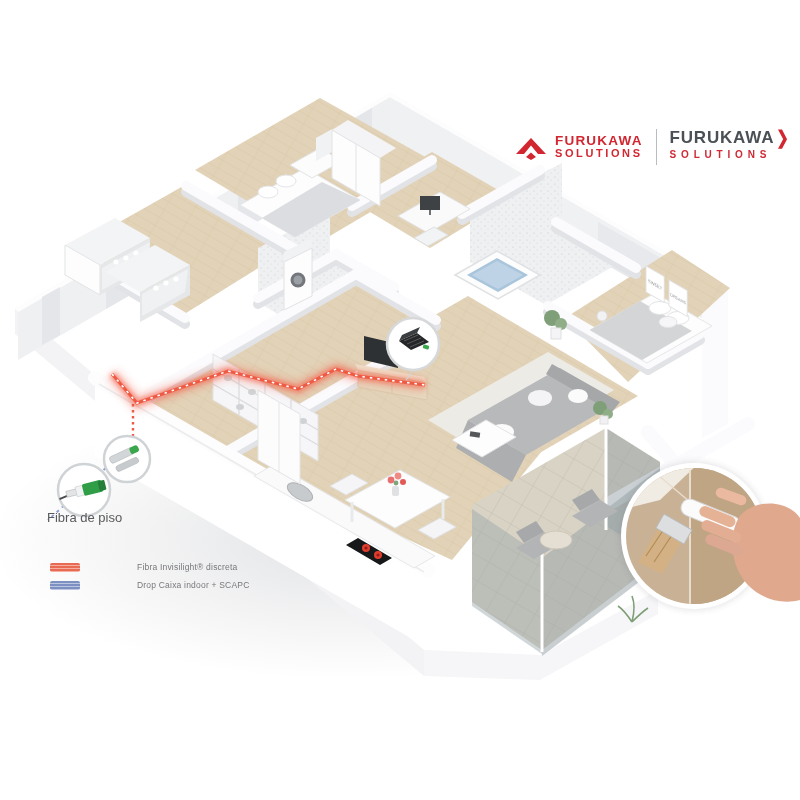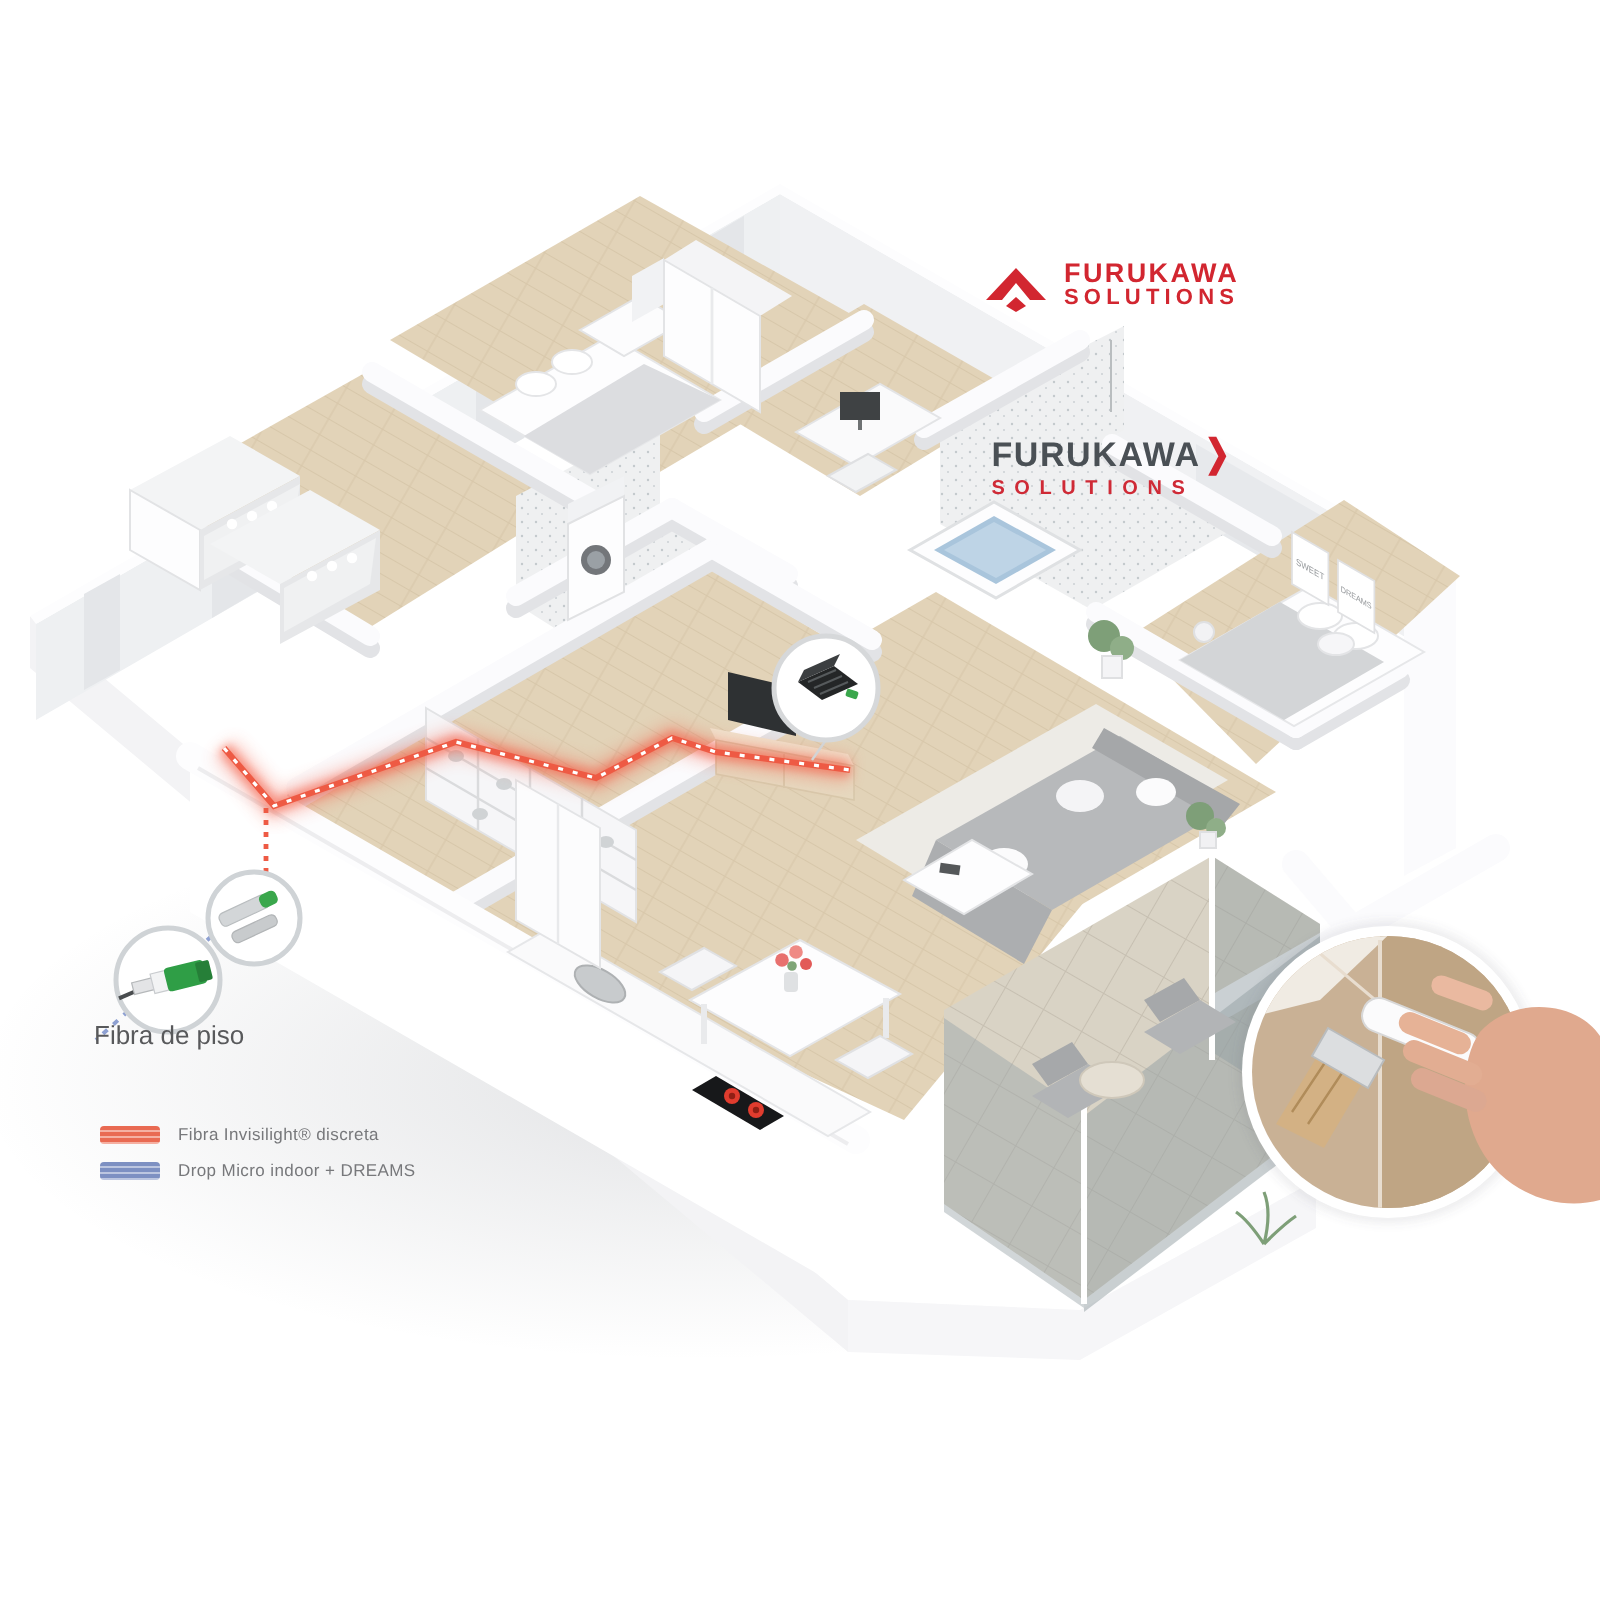--- a/index.html
+++ b/index.html
@@ -1,42 +1,42 @@
 <!DOCTYPE html>
 <html><head>
 <meta charset="utf-8">
 <style>
   html,body{margin:0;padding:0;background:#fff;}
   .stage{position:relative;width:800px;height:800px;background:#ffffff;overflow:hidden;
          font-family:"Liberation Sans",sans-serif;}
   .plan{position:absolute;left:0;top:0;}
 
   
-  .brand{position:absolute;left:491px;top:129px;display:flex;align-items:center;gap:13px;flex-direction:column;}
+  .brand{position:absolute;left:514px;top:129px;display:flex;gap:13px;}
   .b-electric{display:flex;align-items:center;gap:7px;}
   .b-electric .txt{display:flex;flex-direction:column;line-height:1.05;}
   .b-electric .l1{font-size:13.5px;font-weight:800;color:#d22630;letter-spacing:1.2px;}
   .b-electric .l2{font-size:11px;font-weight:800;color:#d22630;letter-spacing:2.6px;}
   .b-divider{width:1px;height:36px;background:#b9bdbf;}
   .b-solutions{display:flex;flex-direction:column;line-height:1.1;}
   .b-solutions .row{display:flex;align-items:center;gap:2px;}
   .b-solutions .l1{font-size:17px;font-weight:700;color:#4a5055;letter-spacing:0.8px;}
   .b-solutions .chev{font-size:15px;font-weight:800;color:#d22630;transform:scaleY(1.25);}
   .b-solutions .l2{font-size:10px;font-weight:700;color:#cf2a36;letter-spacing:4.8px;margin-top:1px;}
 
   
   .caixa{position:absolute;left:47px;top:510px;font-size:13px;color:#58595b;}
 
   
   .legend{position:absolute;left:50px;top:562px;display:flex;flex-direction:column;gap:8px;}
   .lg-item{display:flex;align-items:center;gap:9px;}
   .sw{width:30px;height:9px;border-radius:2px;}
   .sw-red{background:repeating-linear-gradient(180deg,#e96a52 0 2px,#f5b0a2 2px 3px);}
   .sw-blue{background:repeating-linear-gradient(180deg,#7d90c2 0 2px,#bcc6e0 2px 3px);}
-  .lg-label{font-size:8.5px;color:#77787b;letter-spacing:.2px;}
+  .lg-label{font-size:8.5px;color:#77787b;letter-spacing:.2px;margin-left:48px;}
 </style>
 </head>
 <body>
 
 <div class="stage">
 
 <svg class="plan" width="800" height="800" viewBox="0 0 800 800">
   <defs>
     <pattern id="wood" width="26" height="9" patternUnits="userSpaceOnUse" patternTransform="rotate(30)">
       <rect width="26" height="9" fill="#e2d3b8"></rect>
@@ -420,17 +420,17 @@
 
 <div class="caixa">Fibra de piso</div>
 
 <div class="legend">
   <div class="lg-item">
     <span class="sw sw-red"></span>
     <span class="lg-label">Fibra Invisilight® discreta</span>
   </div>
   <div class="lg-item">
     <span class="sw sw-blue"></span>
-    <span class="lg-label">Drop Micro indoor + DREAMS</span>
+    <span class="lg-label">Drop Caixa indoor + SCAPC</span>
   </div>
 </div>
 
 </div>
 
 </body></html>

